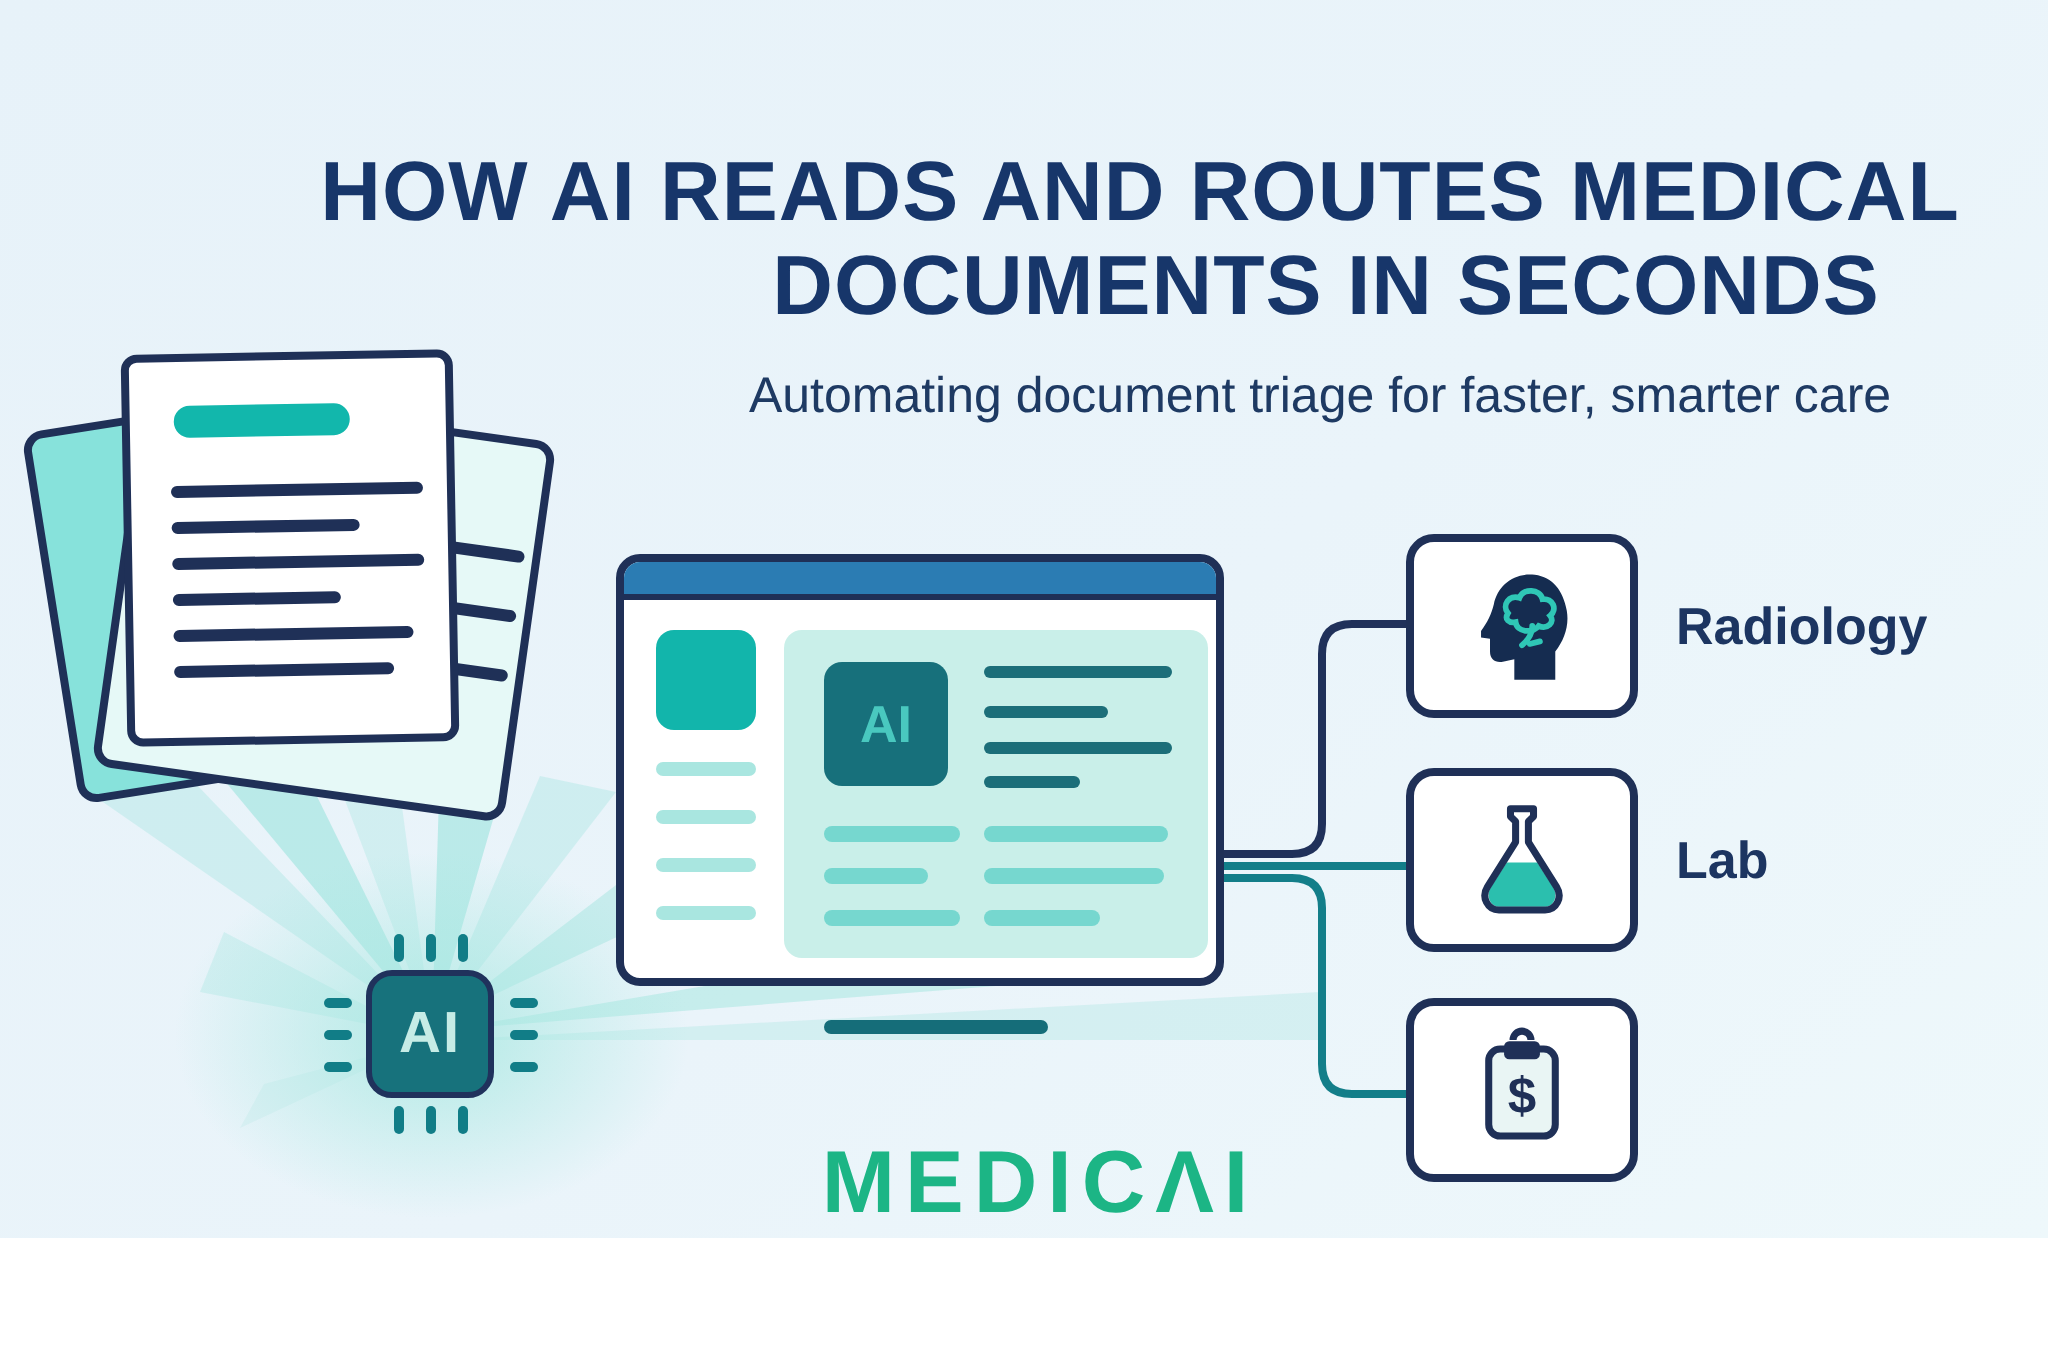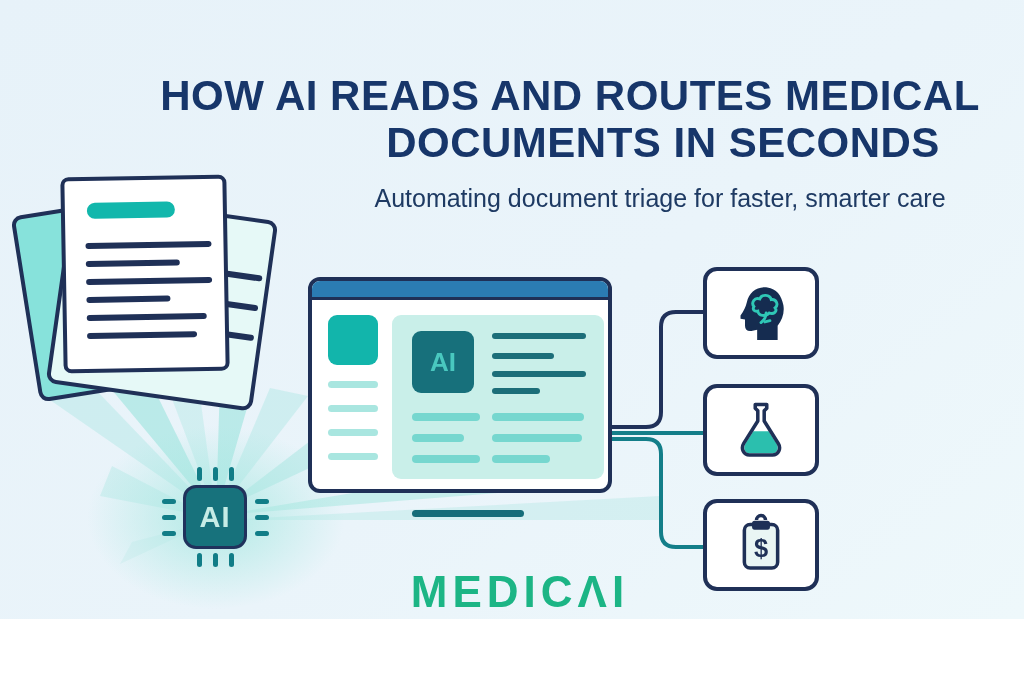--- a/index.html
+++ b/index.html
@@ -159,27 +159,29 @@
   <div class="abs stand"></div>
 
   <div class="abs route-box" style="top:267px">
     <svg width="64" height="64" viewBox="0 0 100 100">
       <path fill="#152c50" d="M60 10 C44 8 31 18 28 33 C26 41 23 47 18 54 L18 59 L25 60 L25 70 C25 76 29 79 35 78 L44 76 L44 92 L76 92 L76 70 C83 61 87 50 85 38 C82 22 74 12 60 10 Z"></path>
       <path fill="none" stroke="#2fc7b6" stroke-width="4.5" stroke-linecap="round" d="M39 40 C34 34 40 25 48 28 C51 20 64 21 66 29 C74 28 78 37 72 42 C76 47 70 53 63 50 C58 56 46 55 45 47 C40 48 36 45 39 40 Z"></path>
       <path fill="none" stroke="#2fc7b6" stroke-width="4.5" stroke-linecap="round" d="M58 50 C58 57 55 61 50 65"></path>
       <path fill="none" stroke="#2fc7b6" stroke-width="4.5" stroke-linecap="round" d="M56 64 L64 62"></path>
     </svg>
   </div>
+  <div class="abs route-label" style="top:267px">Radiology</div>
 
   <div class="abs route-box" style="top:384px">
     <svg width="64" height="64" viewBox="0 0 100 100">
       <path fill="#2bbfae" d="M38 52 L25.5 71.5 C21.5 78.5 25.5 86.5 32 86.5 H68 C74.5 86.5 78.5 78.5 74.5 71.5 L62 52 Z"></path>
       <path fill="none" stroke="#1f3057" stroke-width="5.5" stroke-linejoin="round" d="M41 10 H59 V16 L55 20 V36 L77 71 C82 79 77 89 68 89 H32 C23 89 18 79 23 71 L45 36 V20 L41 16 Z"></path>
     </svg>
   </div>
+  <div class="abs route-label" style="top:384px">Lab</div>
 
   <div class="abs route-box" style="top:499px">
     <svg width="64" height="64" viewBox="0 0 100 100">
       <path fill="none" stroke="#1f3057" stroke-width="5.5" d="M43 11 a7 7 0 0 1 14 0"></path>
       <rect x="24" y="18" width="52" height="68" rx="9" fill="#e9f5f4" stroke="#1f3057" stroke-width="5.5"></rect>
       <rect x="36" y="12" width="28" height="14" rx="4" fill="#1f3057"></rect>
       <text x="50" y="68" text-anchor="middle" font-size="40" font-weight="bold" fill="#1f3057" font-family="Liberation Sans, sans-serif">$</text>
     </svg>
   </div>
 

